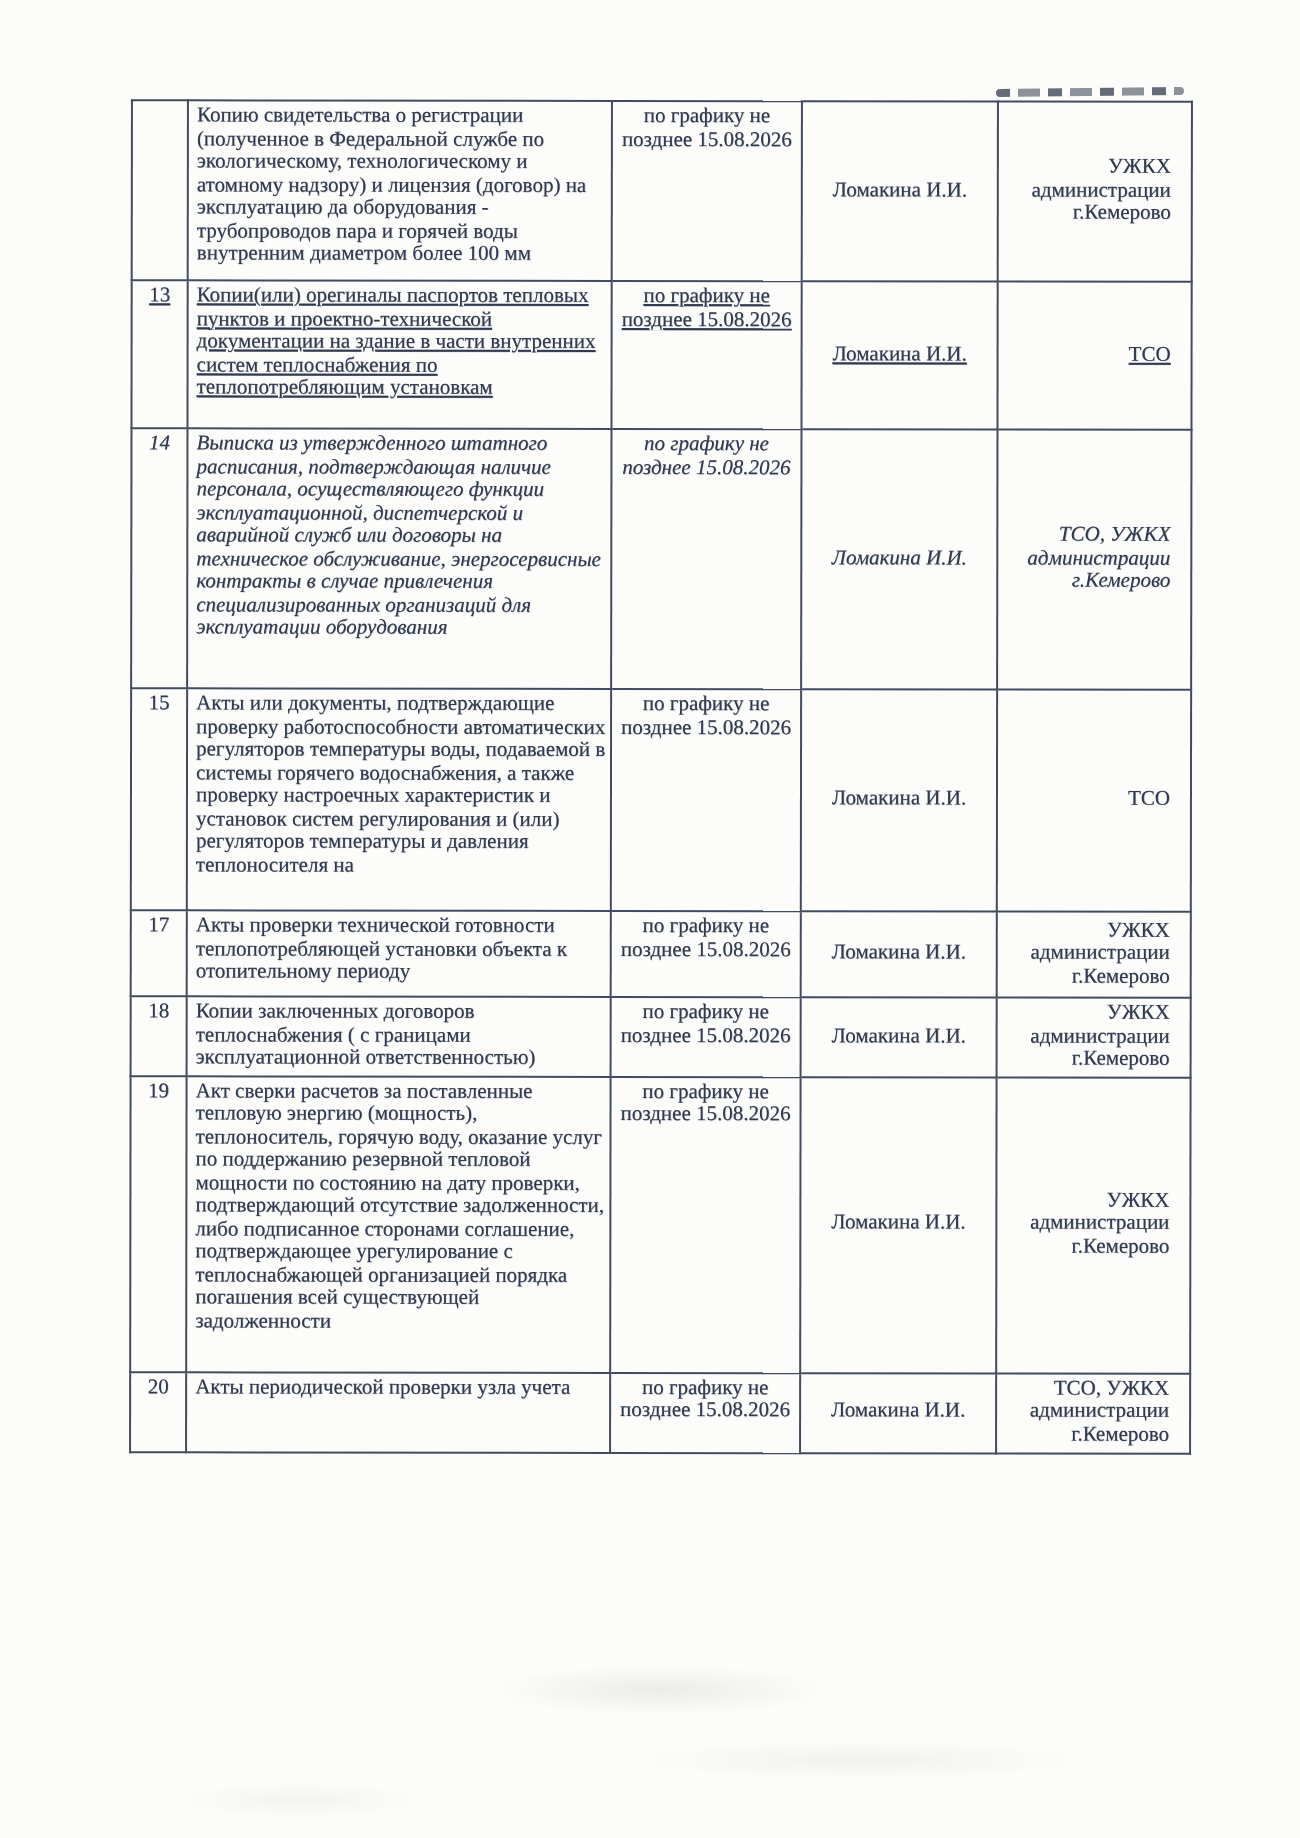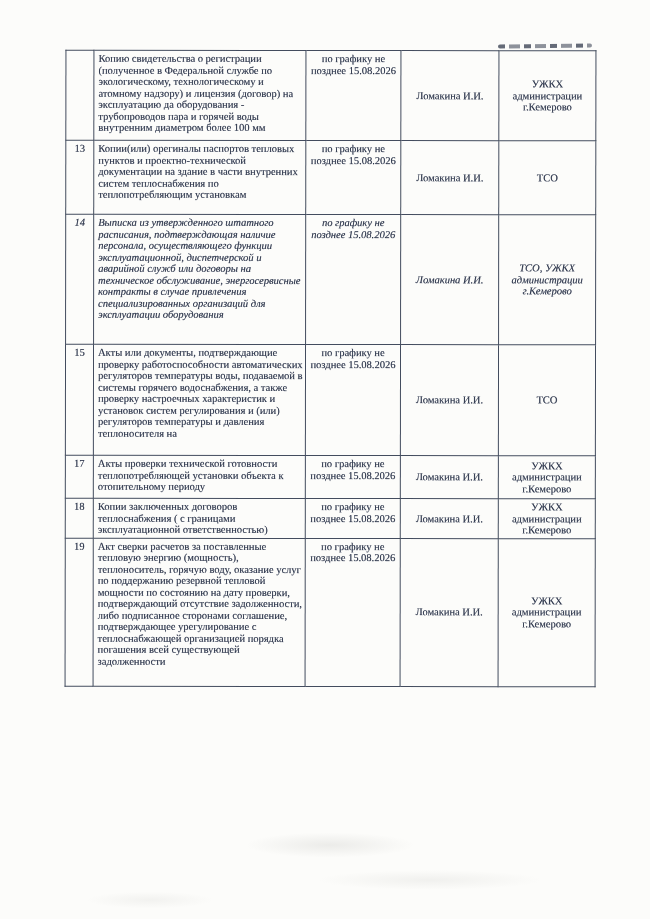--- a/index.html
+++ b/index.html
@@ -55,26 +55,26 @@
     text-align: center;
     padding: 2px 3px 0 3px;
   }
   td.c-person {
     vertical-align: middle;
     text-align: center;
     padding: 0 4px;
   }
   td.c-org {
     vertical-align: middle;
-    text-align: center;
+    text-align: right;
     padding: 0 10px;
   }
   tr.r0 { height: 90px; margin-top: 28px; }
   tr.r1 { height: 43px; }
-  tr.r2 { height: 74px; }
+  tr.r2 { height: 74px; text-decoration: underline; }
   tr.r3 { height: 130px; font-style: italic; }
   tr.r4 { height: 111px; }
   tr.r5 { height: 59px; }
   tr.r6 { height: 43px; }
   tr.r7 { height: 36px; padding-left: 24px; }
   tr.r8 { height: 148px; }
   tr.r9 { height: 40px; }
   .smudge {
     position: absolute;
     left: 498px;
@@ -145,15 +145,22 @@
         <td class="c-person">Ломакина И.И.</td>
         <td class="c-org">УЖКХ администрации г.Кемерово</td>
       </tr>
       <tr class="r8">
         <td class="c-num">19</td>
         <td class="c-desc">Акт сверки расчетов за поставленные тепловую энергию (мощность), теплоноситель, горячую воду, оказание услуг по поддержанию резервной тепловой мощности по состоянию на дату проверки, подтверждающий отсутствие задолженности, либо подписанное сторонами соглашение, подтверждающее урегулирование с теплоснабжающей организацией порядка погашения всей существующей задолженности</td>
         <td class="c-deadline">по графику не позднее 15.08.2026</td>
         <td class="c-person">Ломакина И.И.</td>
         <td class="c-org">УЖКХ администрации г.Кемерово</td>
       </tr>
+      <tr class="r9">
+        <td class="c-num">20</td>
+        <td class="c-desc">Акты периодической проверки узла учета</td>
+        <td class="c-deadline">по графику не позднее 15.08.2026</td>
+        <td class="c-person">Ломакина И.И.</td>
+        <td class="c-org">ТСО, УЖКХ администрации г.Кемерово</td>
+      </tr>
     </tbody>
   </table>
 </div>
 
 </body></html>

